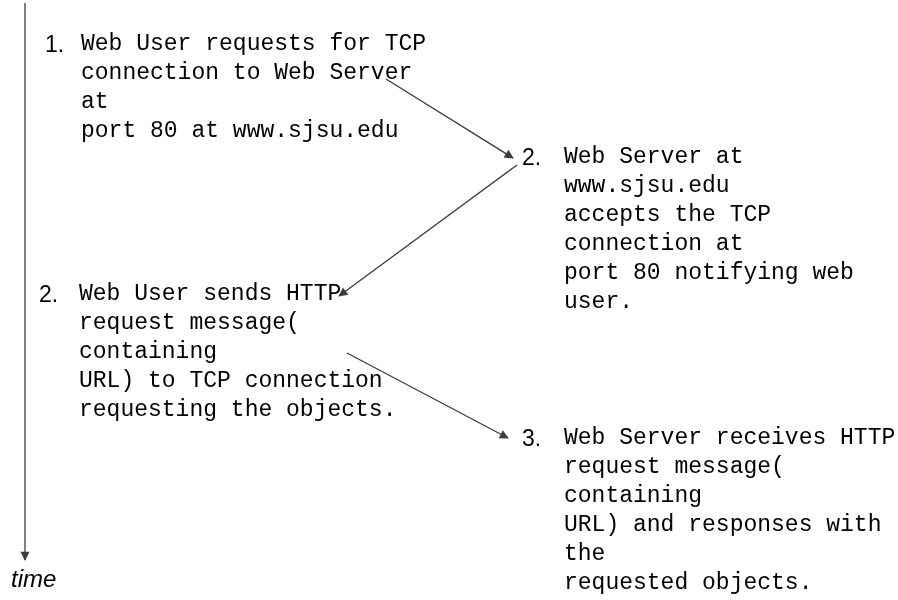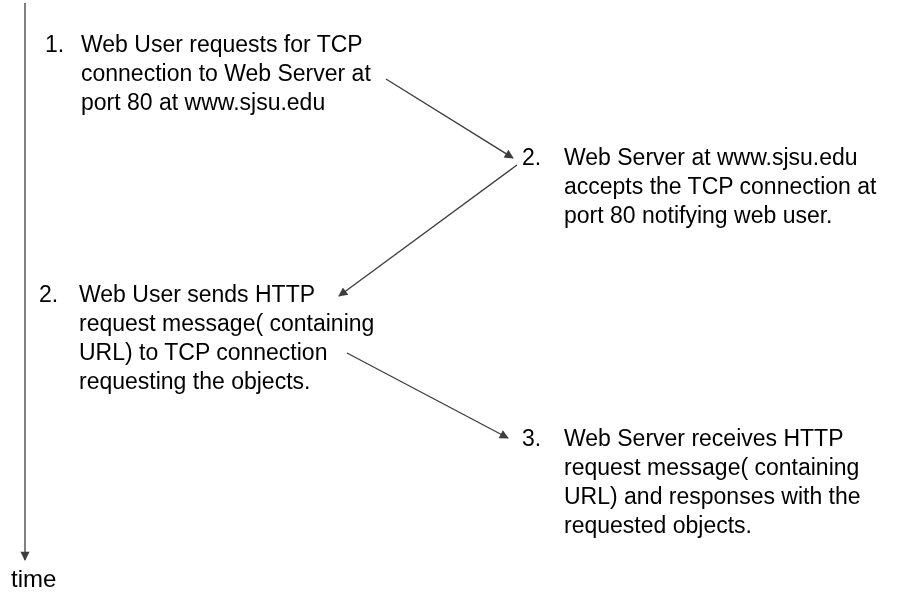--- a/index.html
+++ b/index.html
@@ -34,31 +34,33 @@
   .step .num {
     flex: 0 0 auto;
     white-space: pre;
   }
   .step1 .num { width: 36px; }
   .step3 .num { width: 40px; }
   .step2 .num, .step4 .num { width: 42px; }
   .step .txt {
     white-space: pre-line;
     width: 348px;
+    font-family: Liberation Mono, monospace;
   }
   .step1 { left: 45px;  top: 30px;  }
   .step2 { left: 522px; top: 143px; }
   .step3 { left: 39px;  top: 280px; }
   .step4 { left: 522px; top: 424px; }
   .time-label {
     position: absolute;
     left: 11px;
     top: 566px;
     font-size: 24px;
     line-height: 26px;
+    font-style: italic;
   }
 </style>
 </head>
 <body>
 
 <div id="canvas" style="--bg: #ffffff; --txt: #000000;">
 
   <svg id="arrow-layer" viewBox="0 0 898 600" xmlns="http://www.w3.org/2000/svg">
     <defs>
       <marker id="ah" viewBox="0 0 10 10" refX="9" refY="5" markerWidth="9" markerHeight="7" orient="auto">

